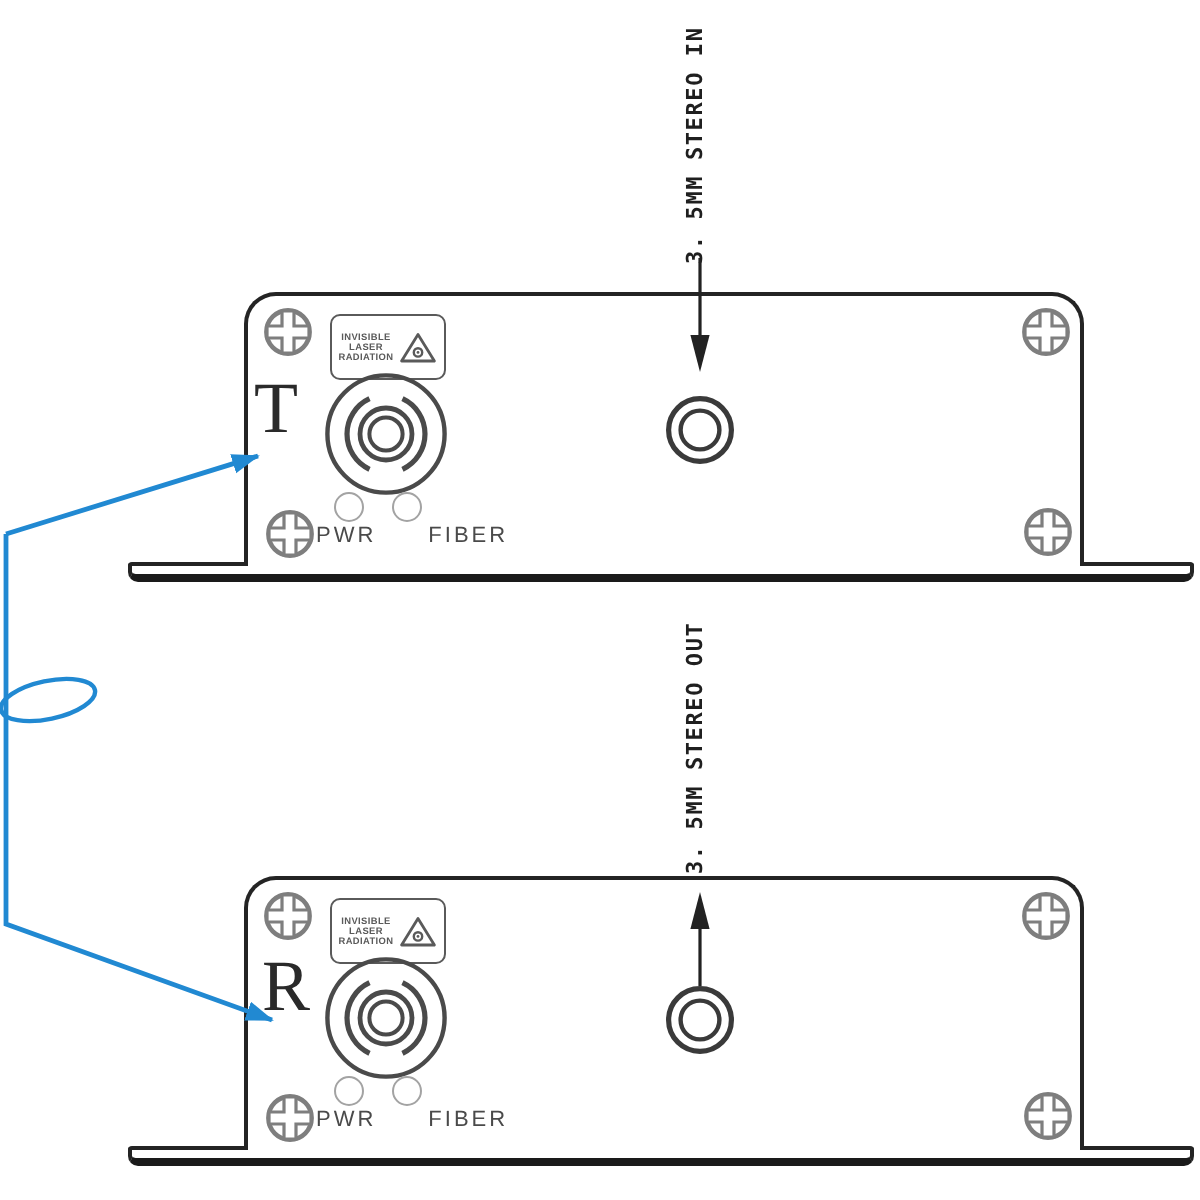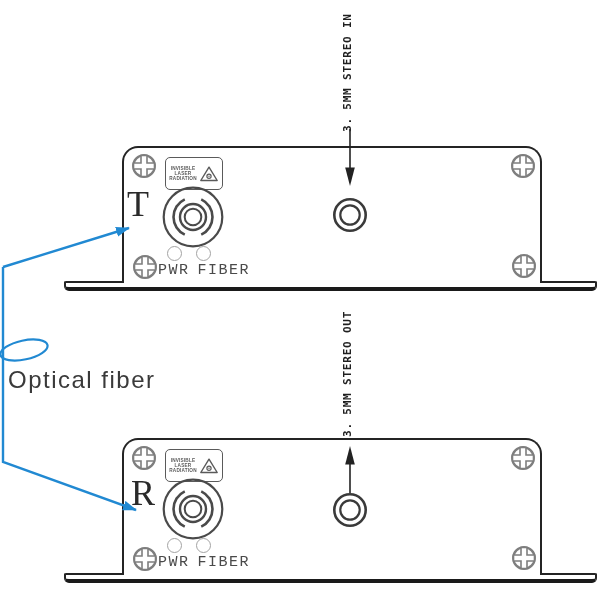--- a/index.html
+++ b/index.html
@@ -28,22 +28,22 @@
   .warn-tri{flex:none;width:20px;height:18px;}
 
   .designator{position:absolute;left:127px;top:186px;font-family:"Liberation Serif",serif;
               font-size:36px;color:#2a2a2a;line-height:1;}
   .device--rx .designator{left:131px;top:183px;}
 
   .connector{position:absolute;left:161px;top:185px;width:64px;height:64px;}
   .led{position:absolute;width:13px;height:13px;border:1.8px solid #a3a3a3;border-radius:50%;background:#fff;}
   .led--pwr{left:167px;top:246px;}
   .led--fiber{left:196px;top:246px;}
-  .led-labels{position:absolute;left:158px;top:262px;display:flex;gap:8px;
-              font-family:Liberation Mono, monospace;font-size:15px;color:#4a4a4a;letter-spacing:1.5px;}
+  .led-labels{position:absolute;left:158px;top:262px;display:flex;gap:26px;
+              font-family:Liberation Sans, sans-serif;font-size:11px;color:#4a4a4a;letter-spacing:1.5px;}
 
   .jack{position:absolute;left:331px;top:196px;width:38px;height:38px;}
   .device--rx .jack{top:199px;}
 
   .port-label{position:absolute;left:341px;white-space:nowrap;transform:rotate(-90deg);
               transform-origin:0 0;font-family:"DejaVu Sans Mono",monospace;font-weight:bold;
               font-size:11px;letter-spacing:.8px;color:#1f1f1f;}
   .device--tx .port-label{top:132px;}
   .device--rx .port-label{top:145px;}
   .port-arrow{position:absolute;left:342px;}
@@ -189,15 +189,14 @@
     <defs>
       <marker id="fiber-arrow" markerUnits="userSpaceOnUse" markerWidth="18" markerHeight="14" refX="13" refY="5" orient="auto">
         <path d="M0,0 L14,5 L0,10 Z" fill="#2189d2"></path>
       </marker>
     </defs>
     <path d="M3,267 L129,228" fill="none" stroke="#2189d2" stroke-width="2.4" marker-end="url(#fiber-arrow)"></path>
     <path d="M3,267 L3,462 L136,510" fill="none" stroke="#2189d2" stroke-width="2.4" marker-end="url(#fiber-arrow)"></path>
     <ellipse cx="24" cy="350" rx="24" ry="9.5" fill="none" stroke="#2189d2" stroke-width="2.2" transform="rotate(-12 24 350)"></ellipse>
   </svg>
 
-  <div class="optical-fiber-label">Optical fiber</div>
 
 </div>
 
 </body></html>

